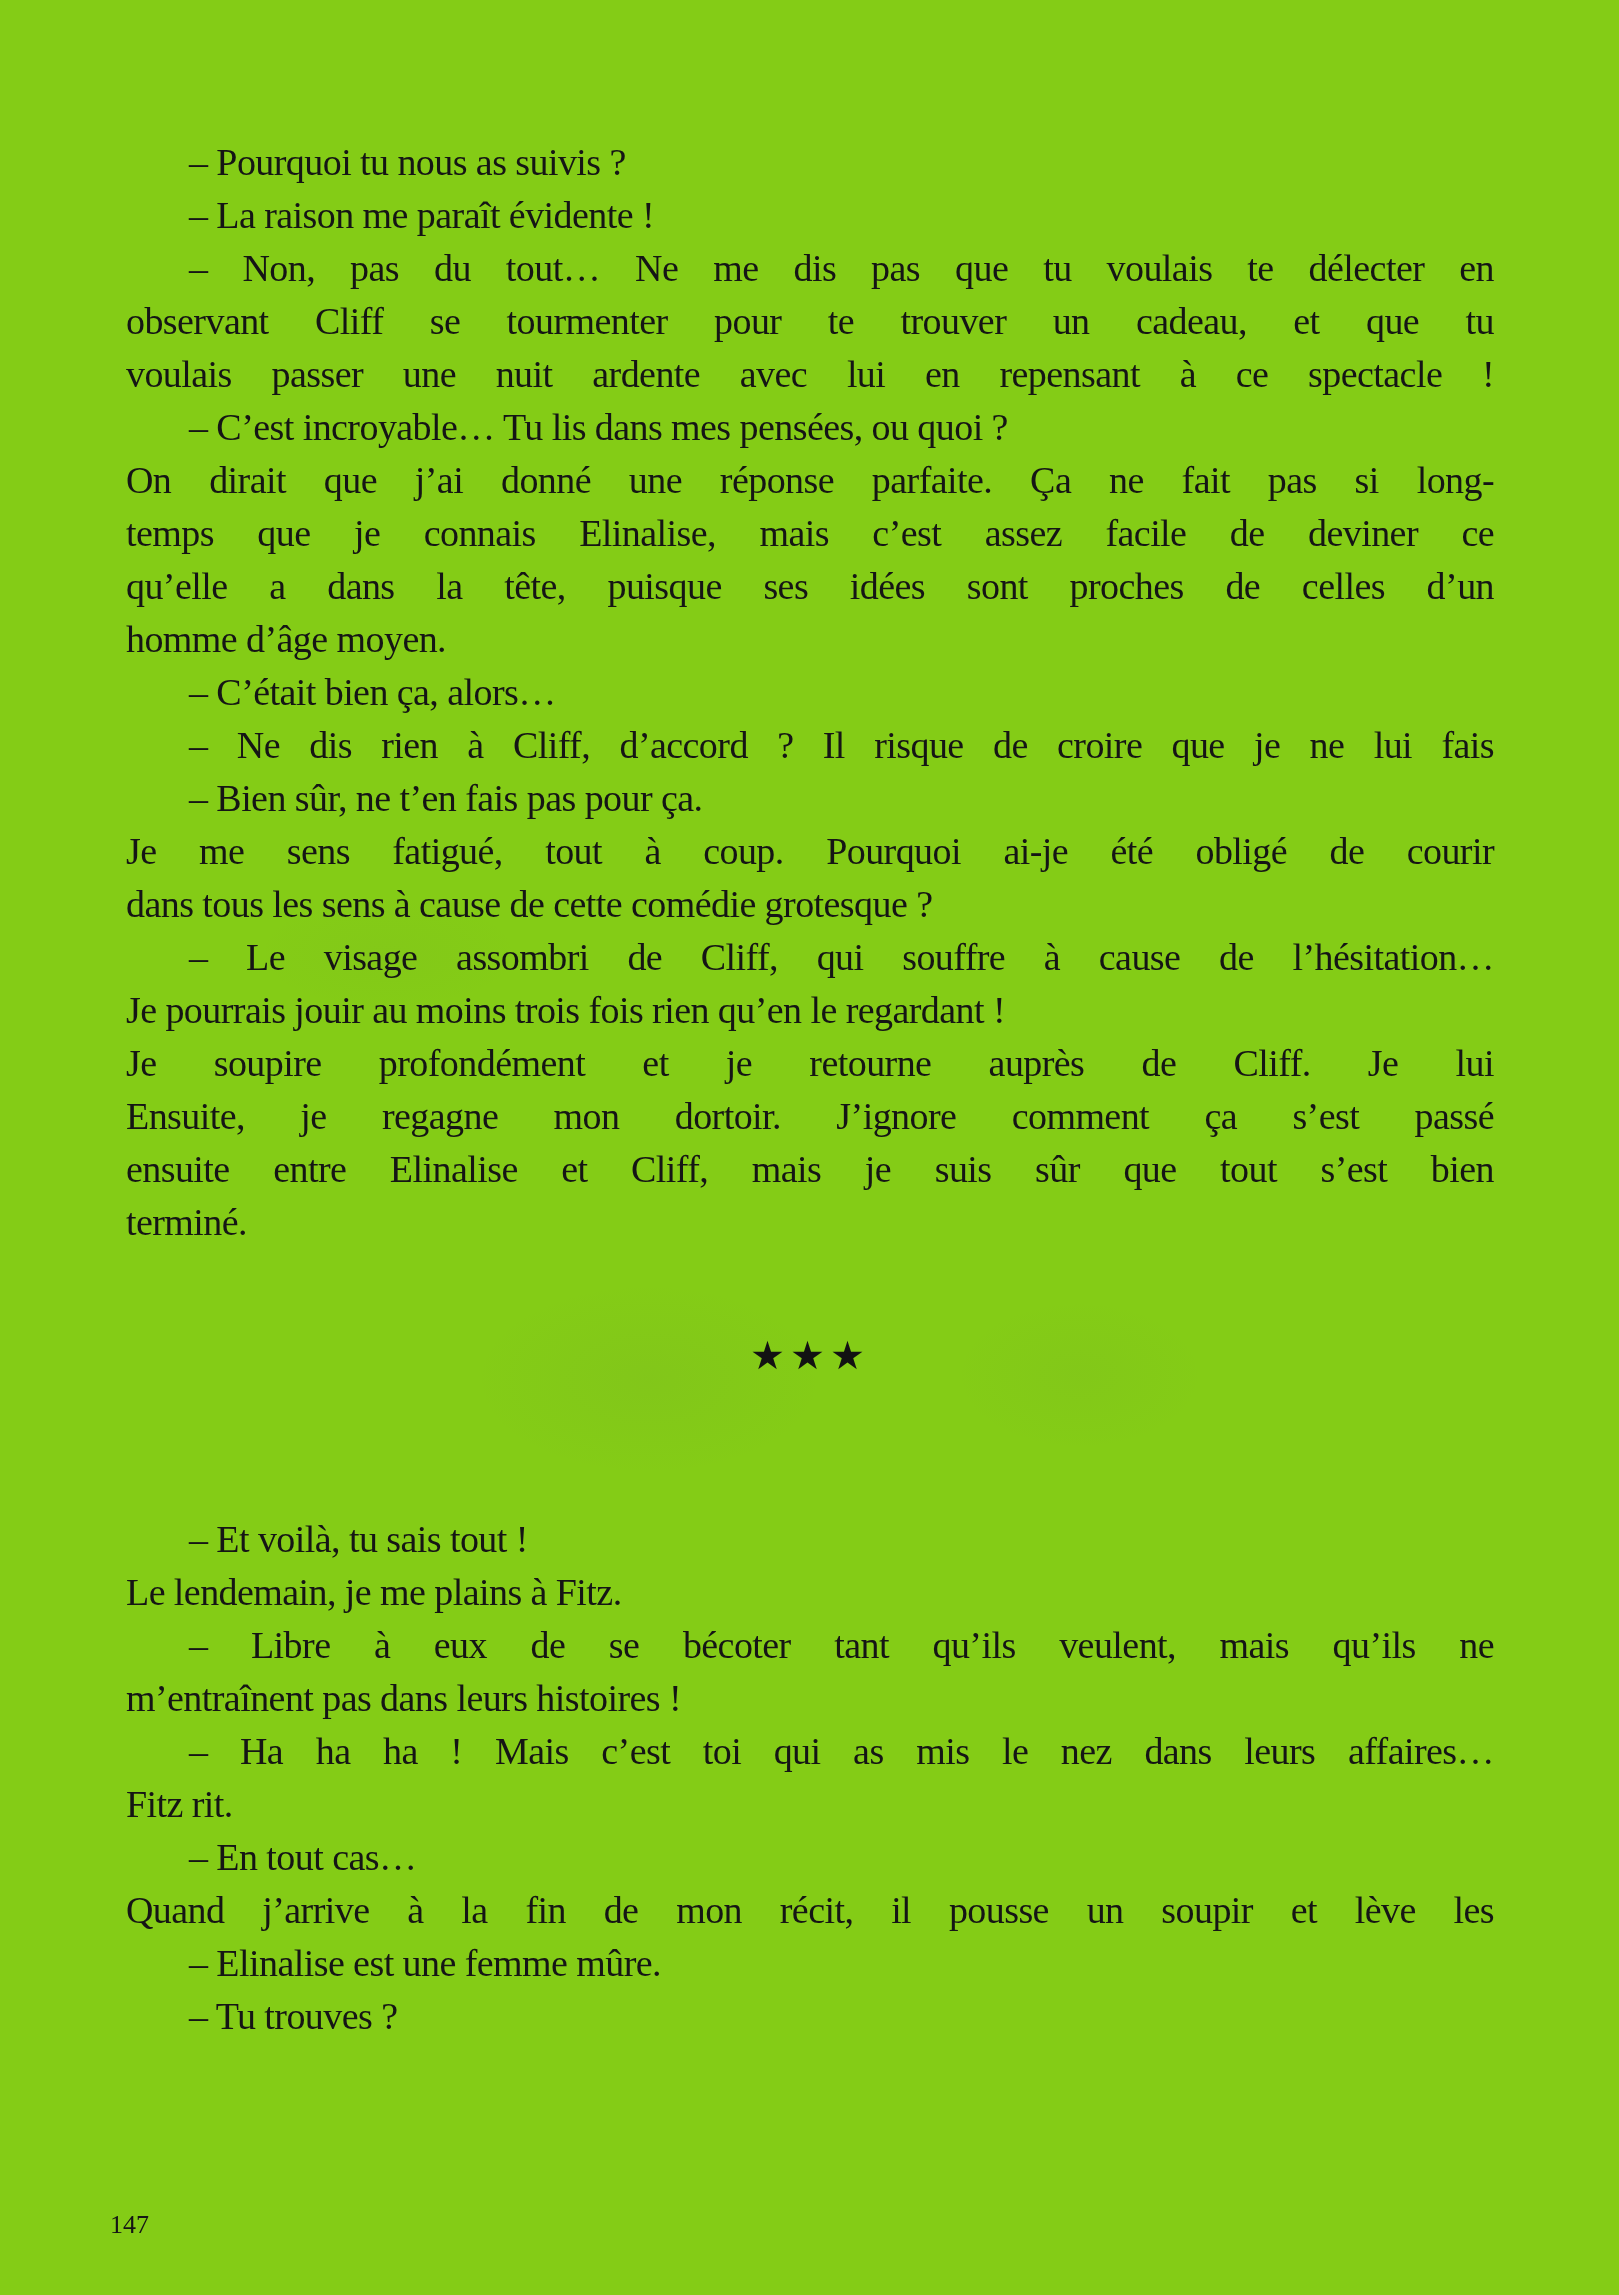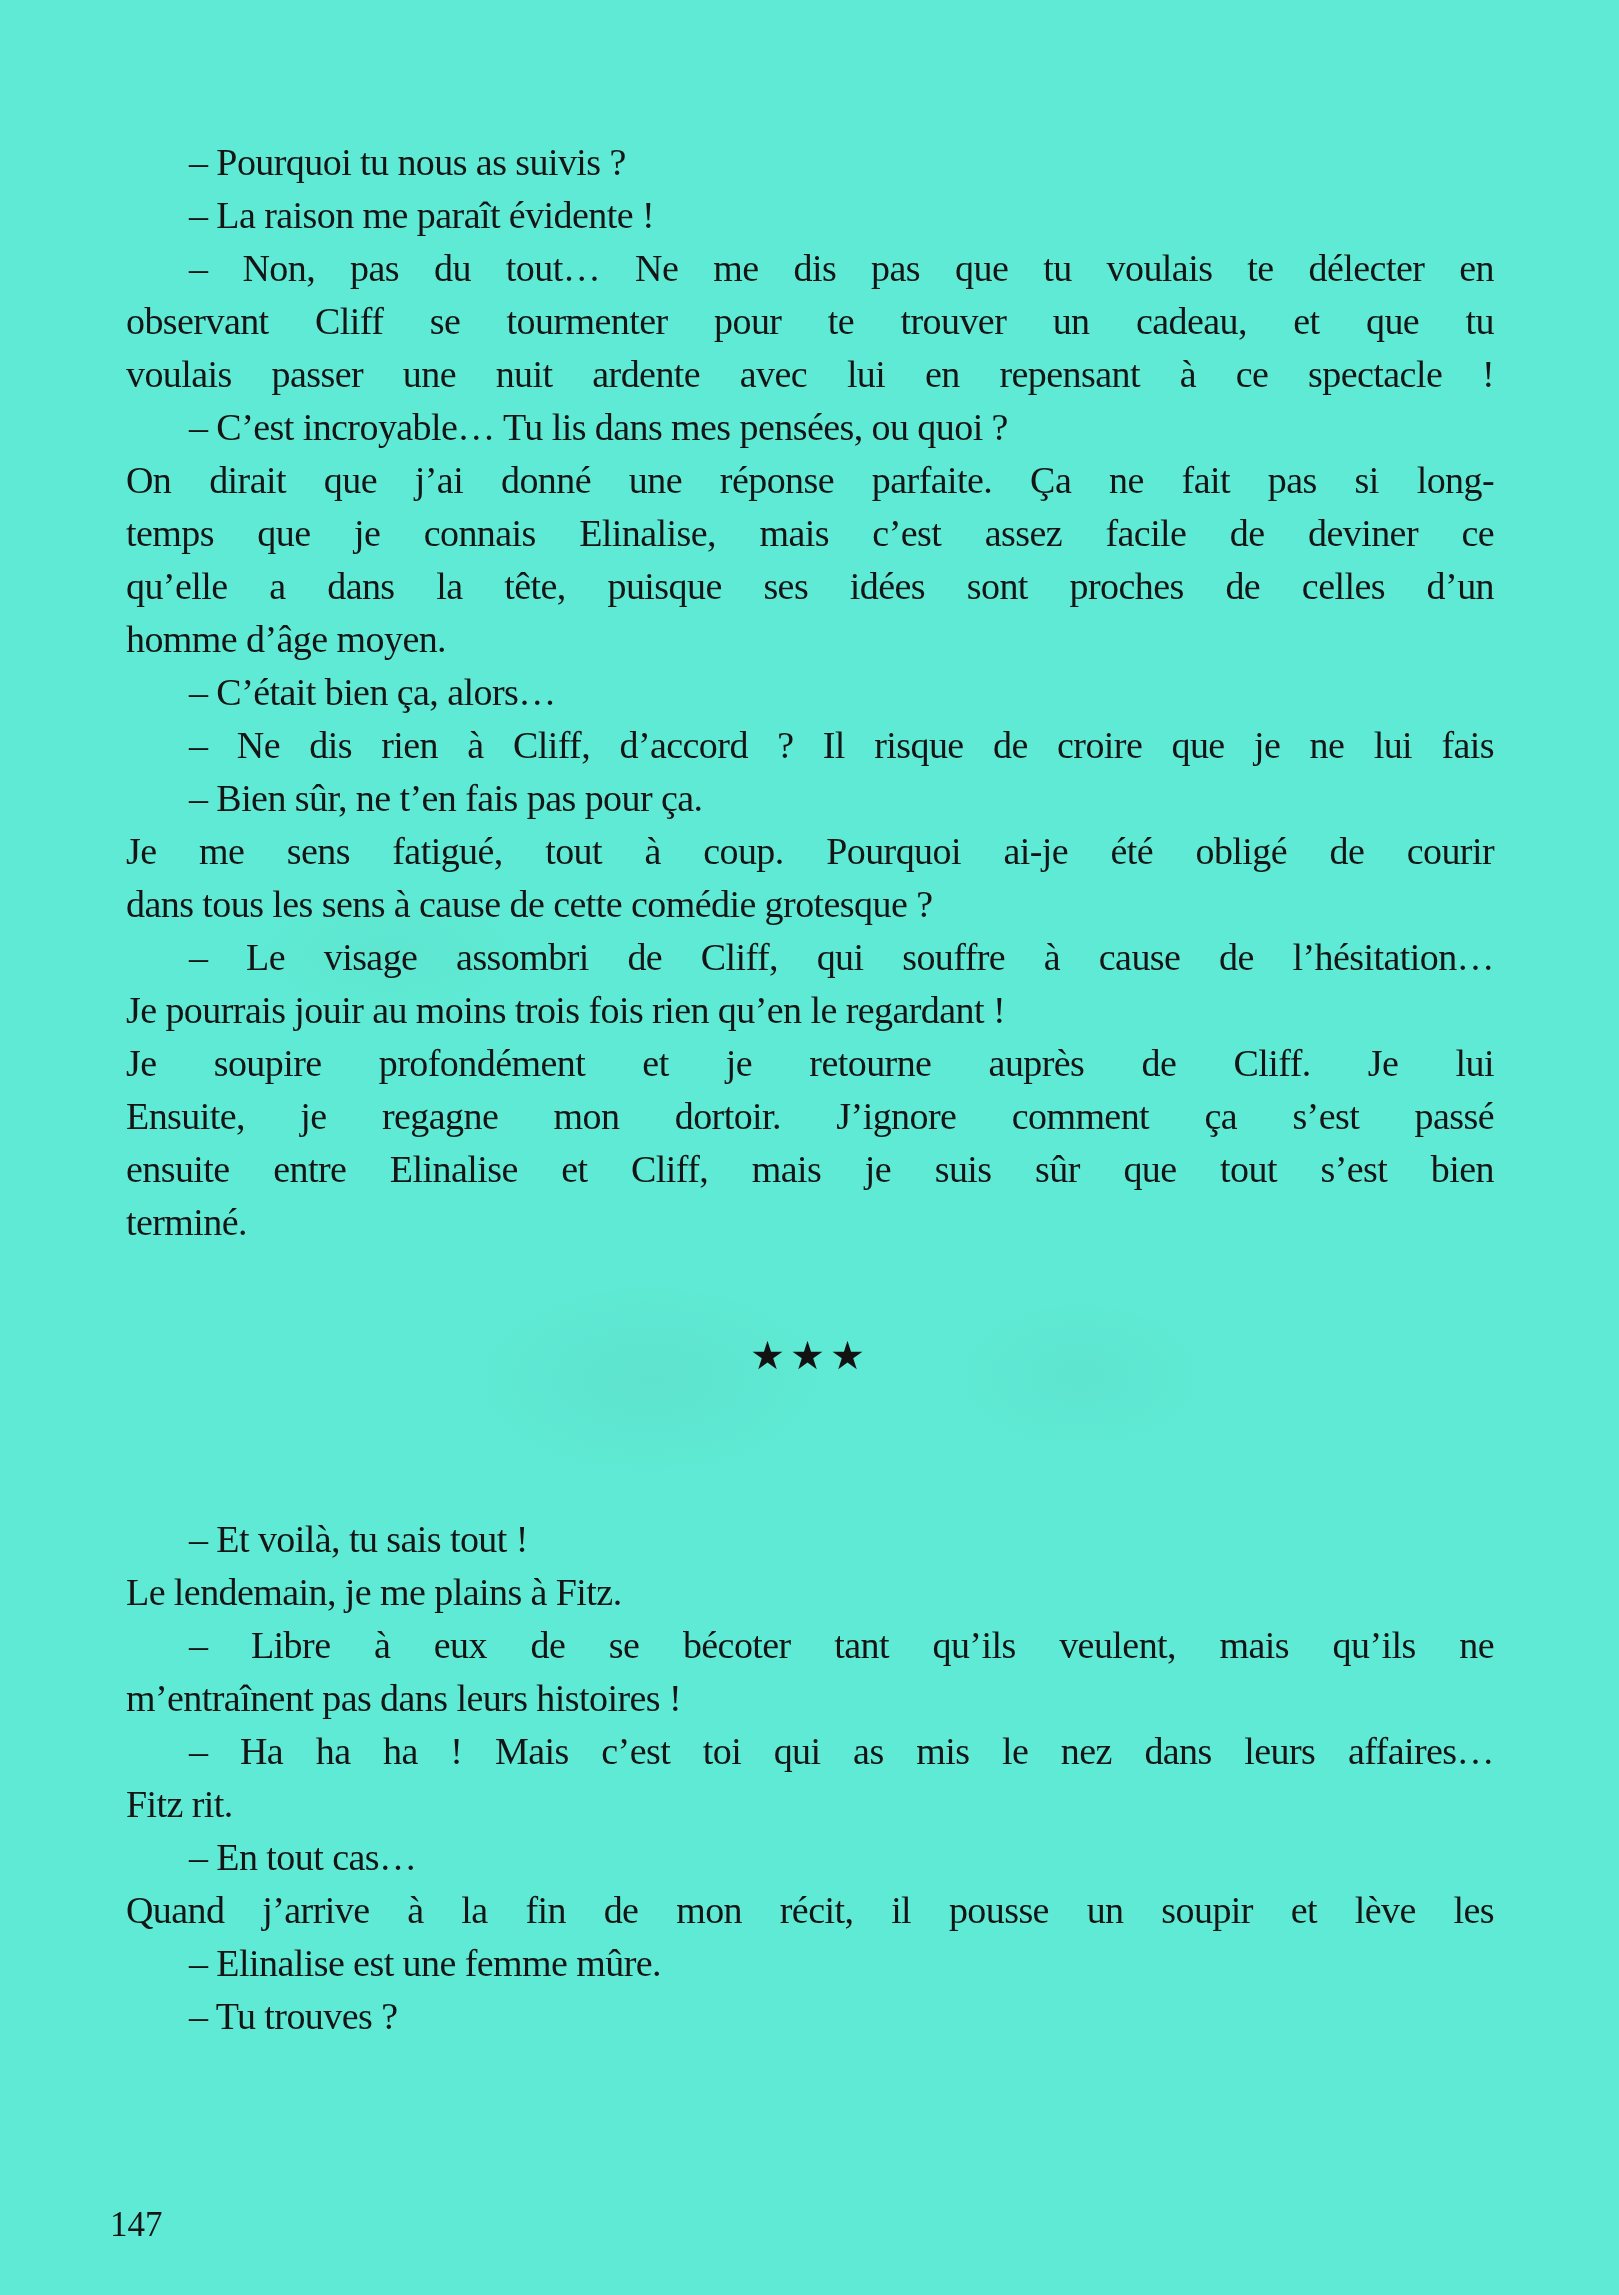--- a/index.html
+++ b/index.html
@@ -11,21 +11,21 @@
     width: 1619px;
     height: 2295px;
     position: relative;
     overflow: hidden;
     font-family: "Liberation Serif", "DejaVu Serif", serif;
     color: #151515;
   }
   .page {
     position: absolute;
     inset: 0;
-    background: #5eead4;
+    background: #84cc16;
   }
   
   .smudge {
     position: absolute;
     border-radius: 50%;
     pointer-events: none;
   }
   .smudge.s1 { left: 472px; top: 1282px; width: 354px; height: 194px;
     background: radial-gradient(ellipse at center, rgba(90,90,90,0.05), rgba(0,0,0,0) 70%); }
   .smudge.s2 { left: 953px; top: 1299px; width: 253px; height: 152px;
@@ -59,21 +59,21 @@
     line-height: 53px;
     letter-spacing: 5px;
     margin: 80px 0 131px 0;
     text-indent: 0;
     color: #121212;
   }
   .page-number {
     position: absolute;
     left: 110px;
     top: 2204px;
-    font-size: 35px;
+    font-size: 26px;
     line-height: 42px;
     color: #151515;
     font-family: Liberation Serif, serif;
   }
 </style>
 </head>
 <body>
 
 <div class="page">
   <div class="smudge s1"></div>

